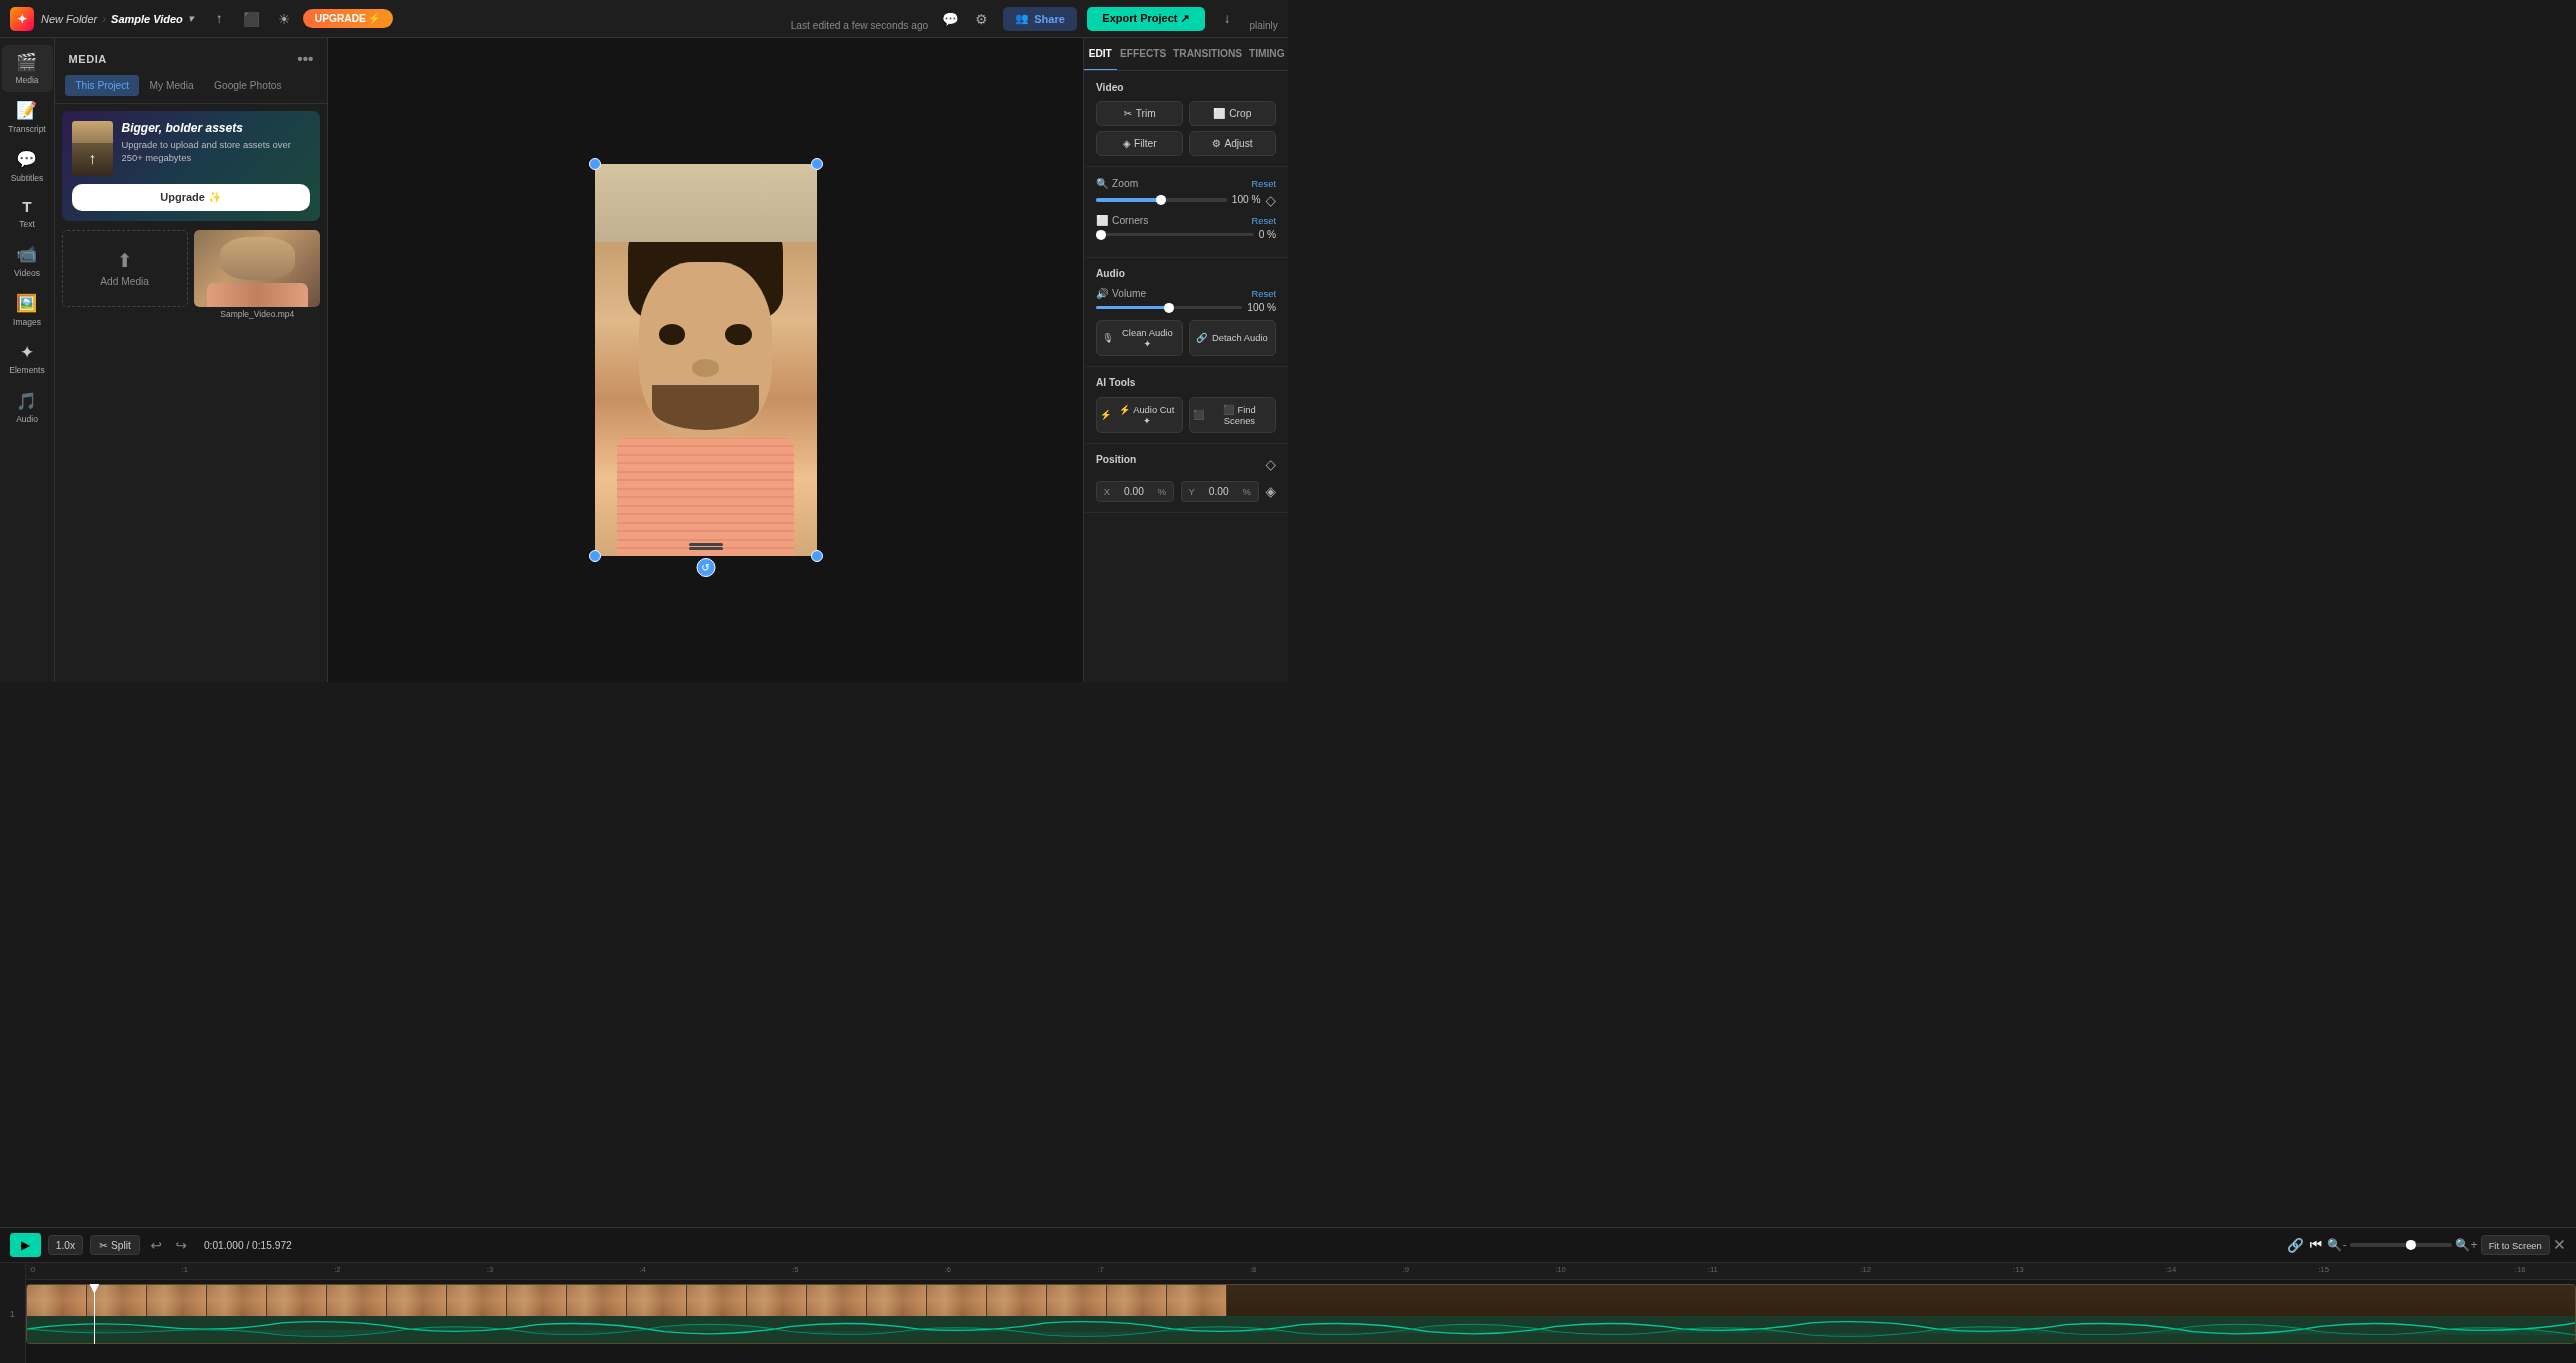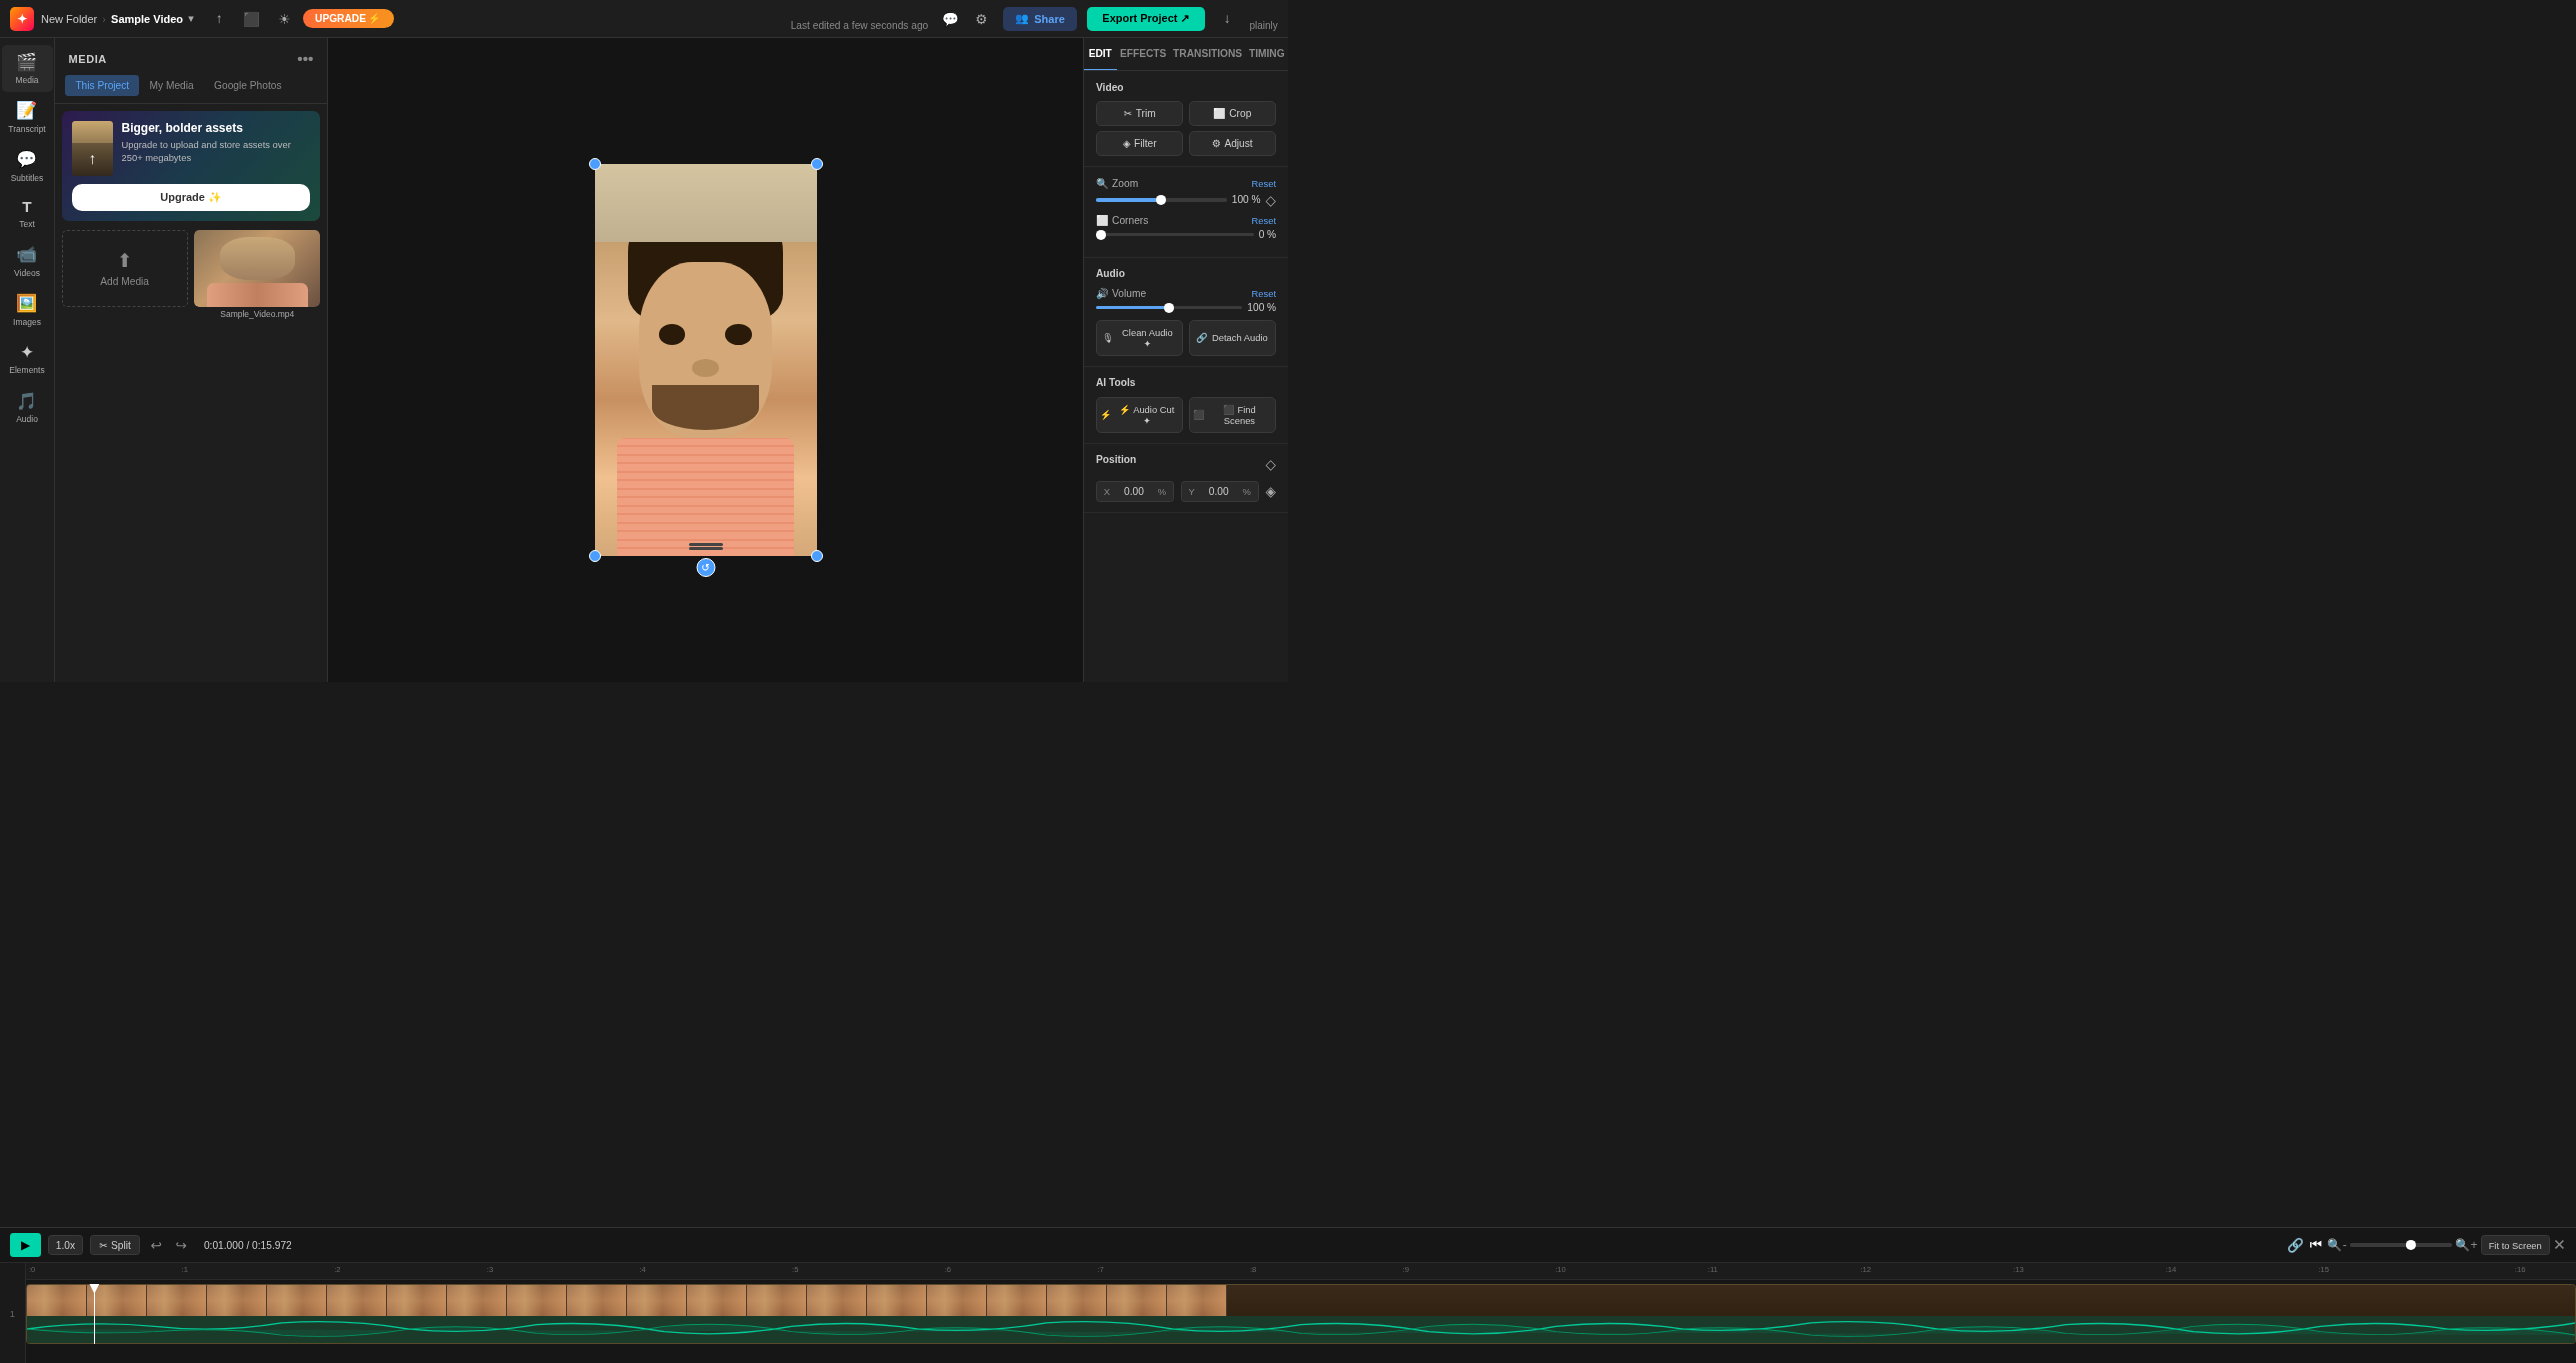--- a/index.html
+++ b/index.html
@@ -6,21 +6,21 @@
     body { background: #1a1a1a; color: #fff; font-family: -apple-system, BlinkMacSystemFont, 'Segoe UI', sans-serif; width: 1288px; height: 682px; overflow: hidden; }
 
     
     .topbar {
       display: flex; align-items: center; height: 38px;
       background: #1e1e1e; border-bottom: 0.9px solid #333;
       padding: 0 10.2px; gap: 6.8px;
     }
     .topbar-logo { width: 24px; height: 24px; background: linear-gradient(135deg, #f90, #f05); border-radius: 5.1px; display: flex; align-items: center; justify-content: center; flex-shrink: 0; }
     .topbar-logo span { color: #fff; font-size: 12px; font-weight: bold; }
-    .topbar-breadcrumb { display: flex; align-items: center; gap: 5.1px; font-size: 11px; color: #ccc; }
+    .topbar-breadcrumb { display: flex; align-items: center; gap: 5.1px; font-size: 11px; color: #ccc; font-style: italic; }
     .topbar-icons { display: flex; gap: 8.5px; margin-left: 6.8px; }
     .topbar-icon { width: 24px; height: 24px; display: flex; align-items: center; justify-content: center; color: #aaa; cursor: pointer; font-size: 13.6px; border-radius: 3.4px; }
     .upgrade-btn {
       background: linear-gradient(90deg, #ff6b35, #f7931e);
       border: none; color: #fff; padding: 4.3px 12px; border-radius: 13.6px;
       font-size: 10.2px; font-weight: 600; cursor: pointer; display: flex; align-items: center; gap: 3.4px;
     }
     .topbar-right { margin-left: auto; display: flex; align-items: flex-end; gap: 10.2px; }
     .topbar-status { font-size: 10.2px; color: #888; }
     .topbar-action-icons { display: flex; gap: 6.8px; }
@@ -71,21 +71,21 @@
     }
     .media-tab.active { background: #2d4a6e; color: #5ba3f5; }
     .media-panel-content { flex: 1; overflow-y: auto; padding: 6.8px; }
 
     
     .upgrade-banner {
       background: linear-gradient(135deg, #1a1a2e, #16213e);
       border-radius: 6.8px; padding: 10.2px; margin-bottom: 8.5px; position: relative;
       background: linear-gradient(135deg, #2d1b4e, #1b3a4b, #1b4a3b);
     }
-    .upgrade-banner h3 { font-size: 12px; font-weight: 700; color: #fff; margin-bottom: 3.4px; }
+    .upgrade-banner h3 { font-size: 12px; font-weight: 700; color: #fff; margin-bottom: 3.4px; font-style: italic; }
     .upgrade-banner p { font-size: 9.4px; color: #bbb; line-height: 1.4; }
     .upgrade-banner-btn {
       display: block; width: 100%; margin-top: 8.5px; padding: 6.8px;
       background: #fff; color: #333; border: none; border-radius: 10px;
       font-size: 11px; font-weight: 600; cursor: pointer; text-align: center;
       clear: both;
     }
 
     
     .media-grid { display: grid; grid-template-columns: 1fr 1fr; gap: 6.8px; }

